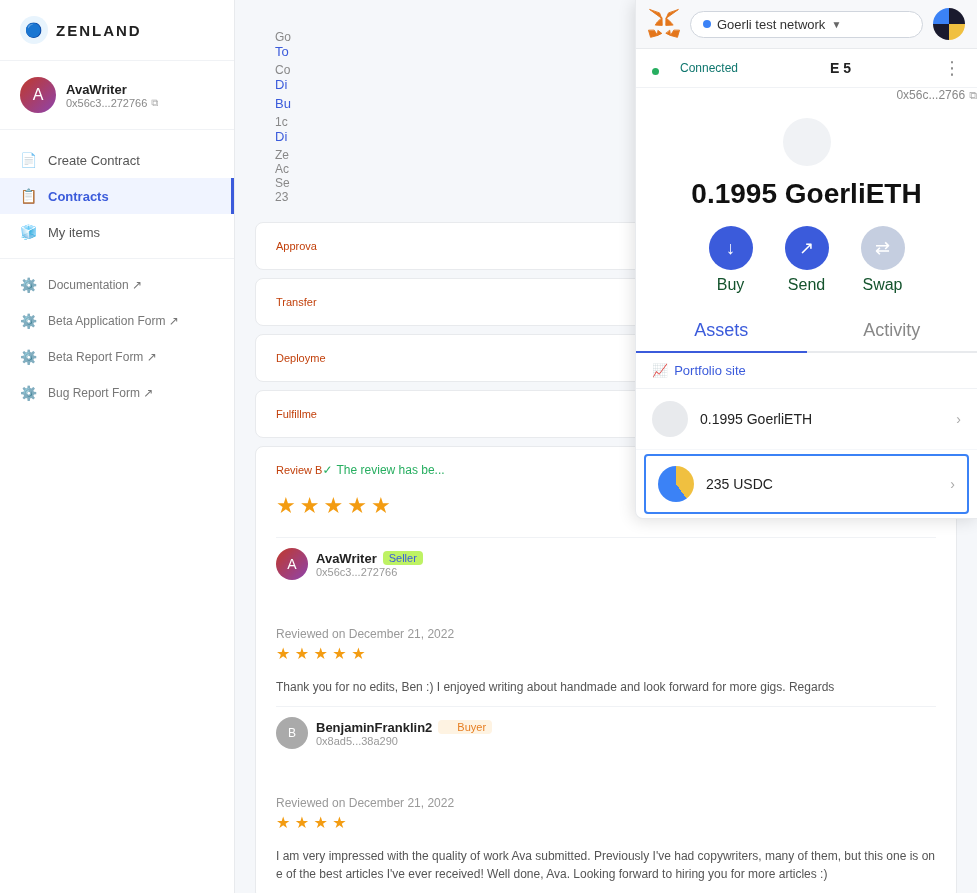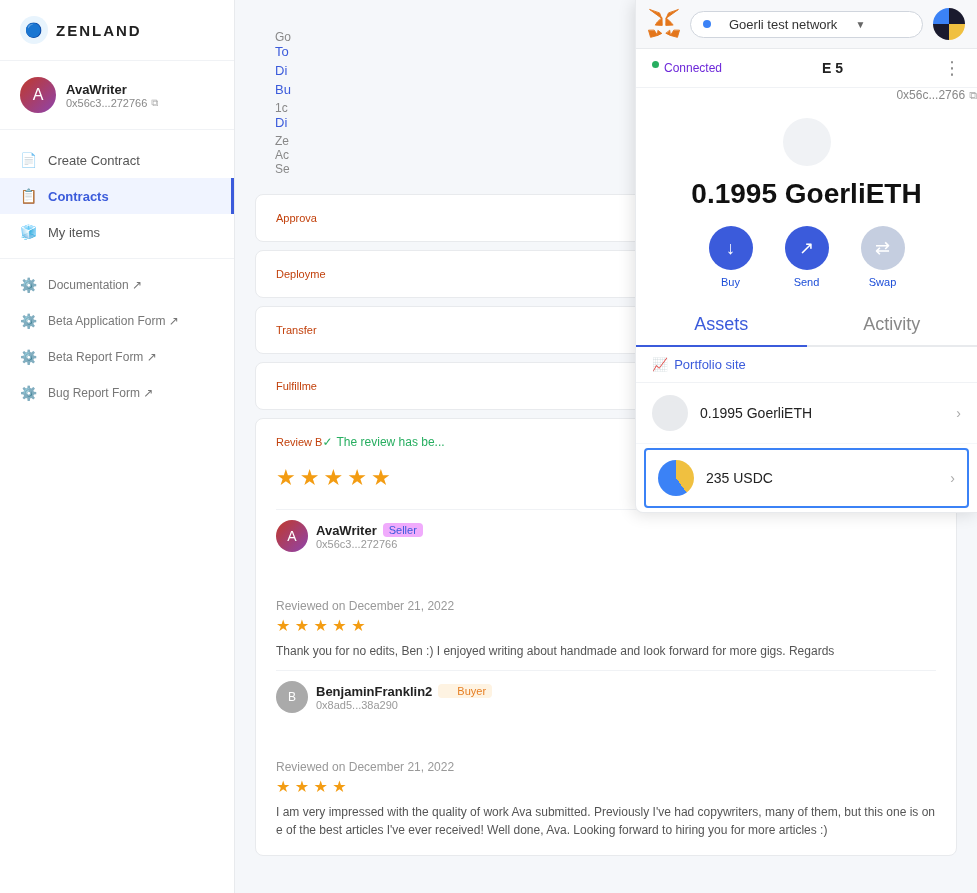--- a/index.html
+++ b/index.html
@@ -104,25 +104,25 @@
     .review-header { display: flex; justify-content: flex-start; align-items: center; margin-bottom: 8px; }
     .review-success { color: #27ae60; font-size: 12px; display: flex; align-items: center; gap: 4px; }
     .stars { display: flex; gap: 4px; font-size: 22px; color: #f39c12; margin: 8px 0; }
     .edit-icon { color: #aaa; font-size: 14px; cursor: pointer; }
 
     .reviewer-card { display: flex; flex-direction: column; gap: 3px; margin-top: 10px; border-top: 1px solid #f0f2f5; padding-top: 10px; }
     .reviewer-meta { display: flex; align-items: center; gap: 8px; }
     .reviewer-avatar { width: 32px; height: 32px; border-radius: 50%; background: linear-gradient(135deg, #c0392b, #8e44ad); display: flex; align-items: center; justify-content: center; color: #fff; font-size: 14px; flex-shrink: 0; }
     .reviewer-avatar2 { width: 32px; height: 32px; border-radius: 50%; background: #bbb; display: flex; align-items: center; justify-content: center; color: #fff; font-size: 14px; flex-shrink: 0; }
     .reviewer-name { font-size: 13px; font-weight: 600; color: #222; }
-    .reviewer-role { font-size: 11px; color: #3b5bdb; background: #f0abfc; border-radius: 4px; padding: 1px 6px; }
+    .reviewer-role { font-size: 11px; color: #3b5bdb; background: #bef264; border-radius: 4px; padding: 1px 6px; }
     .reviewer-address { font-size: 11px; color: #999; }
     .reviewed-on { font-size: 12px; color: #999; margin-top: 44px; }
     .review-stars { font-size: 16px; color: #f39c12; }
-    .review-text { font-size: 12px; color: #555; line-height: 1.5; margin-top: 4px; }
+    .review-text { font-size: 12px; color: #555; line-height: 1.5; margin-top: 12px; }
 
     
     .metamask-overlay {
       position: absolute;
       top: 0;
       right: 0;
       width: 342px;
       background: #fff;
       border-left: 1px solid #e8eaed;
       border-bottom: 1px solid #e8eaed;
@@ -135,41 +135,41 @@
     .mm-topbar {
       background: #f7f8fa;
       border-bottom: 1px solid #e8eaed;
       padding: 8px 12px;
       display: flex;
       align-items: center;
       gap: 10px;
     }
     .mm-fox { width: 32px; height: 32px; flex-shrink: 0; }
     .mm-network-btn {
-      display: flex; align-items: center; gap: 18px;
+      display: flex; align-items: center; gap: 6px;
       background: #fff;
       border: 1px solid #d0d5dd;
       border-radius: 20px;
       padding: 5px 12px;
       font-size: 13px;
       color: #333;
       cursor: pointer;
       flex: 1;
     }
     .network-dot { width: 8px; height: 8px; border-radius: 50%; background: #3b82f6; flex-shrink: 0; }
     .chevron-down { font-size: 10px; color: #666; }
     .mm-globe { width: 32px; height: 32px; border-radius: 50%; background: conic-gradient(#1a1a2e 0% 25%, #f0c040 25% 50%, #1a1a2e 50% 75%, #3b82f6 75%); flex-shrink: 0; }
 
     
     .mm-account-bar {
       display: flex; align-items: center; justify-content: space-between;
       padding: 8px 16px;
       border-bottom: 1px solid #f0f2f5;
     }
-    .mm-connected { display: flex; align-items: flex-start; gap: 5px; font-size: 12px; color: #6d28d9; }
+    .mm-connected { display: flex; align-items: flex-end; gap: 21px; font-size: 12px; color: #0f766e; }
     .connected-dot { width: 7px; height: 7px; border-radius: 50%; background: #27ae60; }
     .mm-account-name { font-size: 14px; font-weight: 600; color: #222; text-align: center; flex: 1; }
     .mm-more { font-size: 18px; color: #888; cursor: pointer; }
     .mm-address { font-size: 12px; color: #888; text-align: center; display: flex; align-items: center; justify-content: flex-end; gap: 4px; }
 
     
     .mm-balance-section {
       display: flex; flex-direction: column; align-items: center;
       padding: 16px 0 8px;
     }
@@ -186,21 +186,21 @@
       padding: 8px 0 16px;
     }
     .mm-action-btn { display: flex; flex-direction: column; align-items: center; gap: 6px; cursor: pointer; }
     .mm-action-circle {
       width: 44px; height: 44px; border-radius: 50%;
       background: #3b5bdb;
       display: flex; align-items: center; justify-content: center;
       color: #fff; font-size: 18px;
     }
     .mm-action-circle.disabled { background: #c5cee0; }
-    .mm-action-label { font-size: 11px; color: #1d4ed8; }
+    .mm-action-label { font-size: 16px; color: #14532d; }
 
     
     .mm-tabs {
       display: flex; border-bottom: 2px solid #e8eaed;
     }
     .mm-tab {
       flex: 1; text-align: center; padding: 10px; font-size: 18px; cursor: pointer; color: #888;
     }
     .mm-tab.active { color: #3b5bdb; border-bottom: 2px solid #3b5bdb; font-weight: 500; margin-bottom: -2px; }
 
@@ -299,41 +299,43 @@
     </div>
   </nav>
 </div>
 
 <div class="main">
   <div class="main-inner">
 
     <div class="bg-content" style="margin-bottom:8px;">
       <div class="bg-label">Go</div>
       <div class="bg-row">To</div>
+      <div class="bg-label">Co</div>
       <div class="bg-row">Di</div>
       <div class="bg-row">Bu</div>
       <div class="bg-label">1c</div>
       <div class="bg-row">Di</div>
       <div class="bg-label">Ze</div>
       <div class="bg-label">Ac</div>
       <div class="bg-label">Se</div>
+      <div class="bg-label">23</div>
     </div>
 
     <div class="collapsible">
       <span class="collapsible-title">Approva</span>
       <span style="color:#aaa;">›</span>
     </div>
 
     <div class="collapsible">
+      <span class="collapsible-title">Transfer</span>
+      <span style="color:#aaa;">›</span>
+    </div>
+
+    <div class="collapsible">
       <span class="collapsible-title">Deployme</span>
-      <span style="color:#aaa;">›</span>
-    </div>
-
-    <div class="collapsible">
-      <span class="collapsible-title">Transfer</span>
       <span style="color:#aaa;">›</span>
     </div>
 
     <div class="collapsible">
       <span class="collapsible-title">Fulfillme</span>
       <span style="color:#aaa;">›</span>
     </div>
 
     <div class="review-section">
       <div class="review-header">

